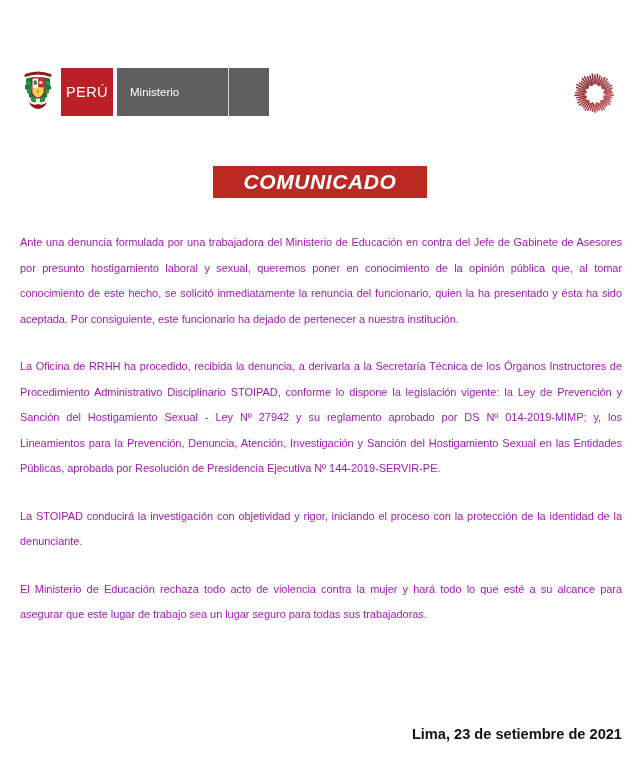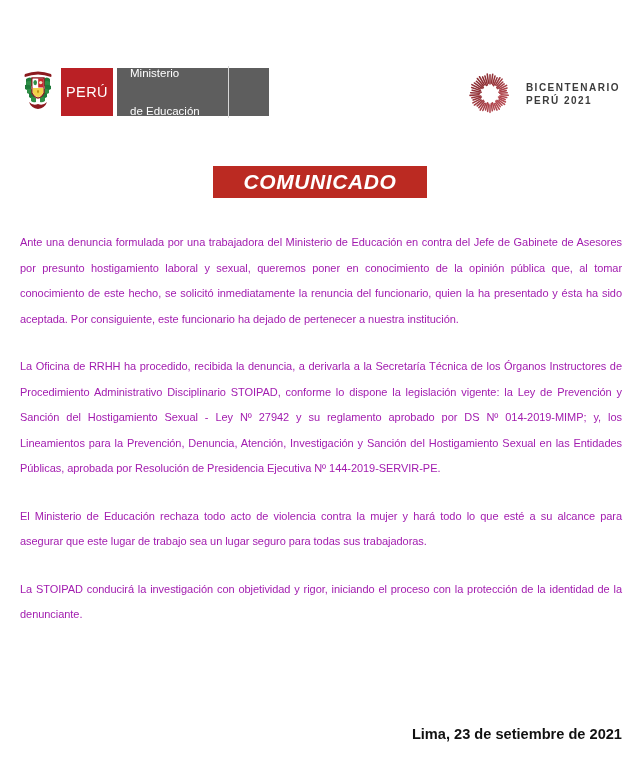--- a/index.html
+++ b/index.html
@@ -179,21 +179,20 @@
         <circle cx="19.7" cy="12.6" rx="1.6" fill="#f0e2c0" r="1.7"></circle>
         <path d="M16.2 20.5 Q17 19.4 17.8 20.5 Q18.4 22 17 23.6 Q15.6 22 16.2 20.5 Z" fill="#b8860b"></path>
         <path d="M8 32 Q12 36 17 34 Q22 36 26 32 Q24 38 17 39 Q10 38 8 32 Z" fill="#8c1a1f"></path>
       </svg>
     </div>
     <div class="peru-box">
       <span>PERÚ</span>
     </div>
     <div class="minedu-box">
       <span class="line">Ministerio</span>
-      <span class="line">de Educación</span>
     </div>
   </div>
 
   <div class="header-divider"></div>
 
   <div class="bicentenario">
     <div class="burst">
       <svg width="50" height="50" viewBox="0 0 100 100" aria-hidden="true" id="burst-svg">
           <line x1="50" y1="30" x2="50" y2="11.732233047033631" stroke="rgb(146,49,55)" stroke-width="3.1" stroke-linecap="round"></line>
           <line x1="52.99339633045689" y1="28.221424297485303" x2="55.44583815160271" y2="10.378584939930136" stroke="rgb(148,51,56)" stroke-width="3.1" stroke-linecap="round"></line>
@@ -236,35 +235,31 @@
           <line x1="30.500993801816108" y1="39.896429362311984" x2="13.735179824547245" y2="31.209084781978955" stroke="rgb(141,46,51)" stroke-width="3.1" stroke-linecap="round"></line>
           <line x1="34.18473948324861" y1="38.836370094957516" x2="18.692009356687468" y2="27.90040699979143" stroke="rgb(140,46,51)" stroke-width="3.1" stroke-linecap="round"></line>
           <line x1="36.69575639917466" y1="37.57470385730195" x2="22.810938230443224" y2="24.60718891918852" stroke="rgb(140,46,50)" stroke-width="3.1" stroke-linecap="round"></line>
           <line x1="36.68130875374813" y1="33.629129236248055" x2="24.698909356823414" y2="18.90078180782356" stroke="rgb(140,46,50)" stroke-width="3.1" stroke-linecap="round"></line>
           <line x1="38.823083932700605" y1="31.620344565614936" x2="28.98792209203141" y2="15.447109955597" stroke="rgb(141,46,51)" stroke-width="3.1" stroke-linecap="round"></line>
           <line x1="42.627099831232925" y1="33.02588137428402" x2="35.1269219845543" y2="15.758740145003145" stroke="rgb(141,46,51)" stroke-width="3.1" stroke-linecap="round"></line>
           <line x1="44.90795045510931" y1="31.82623715703025" x2="39.86837578011828" y2="13.839759577560955" stroke="rgb(143,47,52)" stroke-width="3.1" stroke-linecap="round"></line>
           <line x1="47.03374253449932" y1="28.418874203772415" x2="44.515747119400594" y2="10.09909703014884" stroke="rgb(144,48,53)" stroke-width="3.1" stroke-linecap="round"></line>
         </svg>
     </div>
-    <div class="bicent-text">
-      <div class="bline">BICENTENARIO</div>
-      <div class="bline">PERÚ 2021</div>
-    </div>
   </div>
 </div>
 
 <div class="banner-row">
   <div class="banner">
     <span class="banner-label">COMUNICADO</span>
   </div>
 </div>
 
 <div class="body-wrap">
   <p class="para">Ante una denuncia formulada por una trabajadora del Ministerio de Educación en contra del Jefe de Gabinete de Asesores por presunto hostigamiento laboral y sexual, queremos poner en conocimiento de la opinión pública que, al tomar conocimiento de este hecho, se solicitó inmediatamente la renuncia del funcionario, quien la ha presentado y ésta ha sido aceptada. Por consiguiente, este funcionario ha dejado de pertenecer a nuestra institución.</p>
   <p class="para">La Oficina de RRHH ha procedido, recibida la denuncia, a derivarla a la Secretaría Técnica de los Órganos Instructores de Procedimiento Administrativo Disciplinario STOIPAD, conforme lo dispone la legislación vigente: la Ley de Prevención y Sanción del Hostigamiento Sexual - Ley Nº 27942 y su reglamento aprobado por DS Nº 014-2019-MIMP; y, los Lineamientos para la Prevención, Denuncia, Atención, Investigación y Sanción del Hostigamiento Sexual en las Entidades Públicas, aprobada por Resolución de Presidencia Ejecutiva Nº 144-2019-SERVIR-PE.</p>
+  <p class="para">La STOIPAD conducirá la investigación con objetividad y rigor, iniciando el proceso con la protección de la identidad de la denunciante.</p>
   <p class="para">El Ministerio de Educación rechaza todo acto de violencia contra la mujer y hará todo lo que esté a su alcance para asegurar que este lugar de trabajo sea un lugar seguro para todas sus trabajadoras.</p>
-  <p class="para">La STOIPAD conducirá la investigación con objetividad y rigor, iniciando el proceso con la protección de la identidad de la denunciante.</p>
 </div>
 
 <div class="footer">
   <div>Lima, 23 de setiembre de 2021</div>
 </div>
 
 </body></html>

